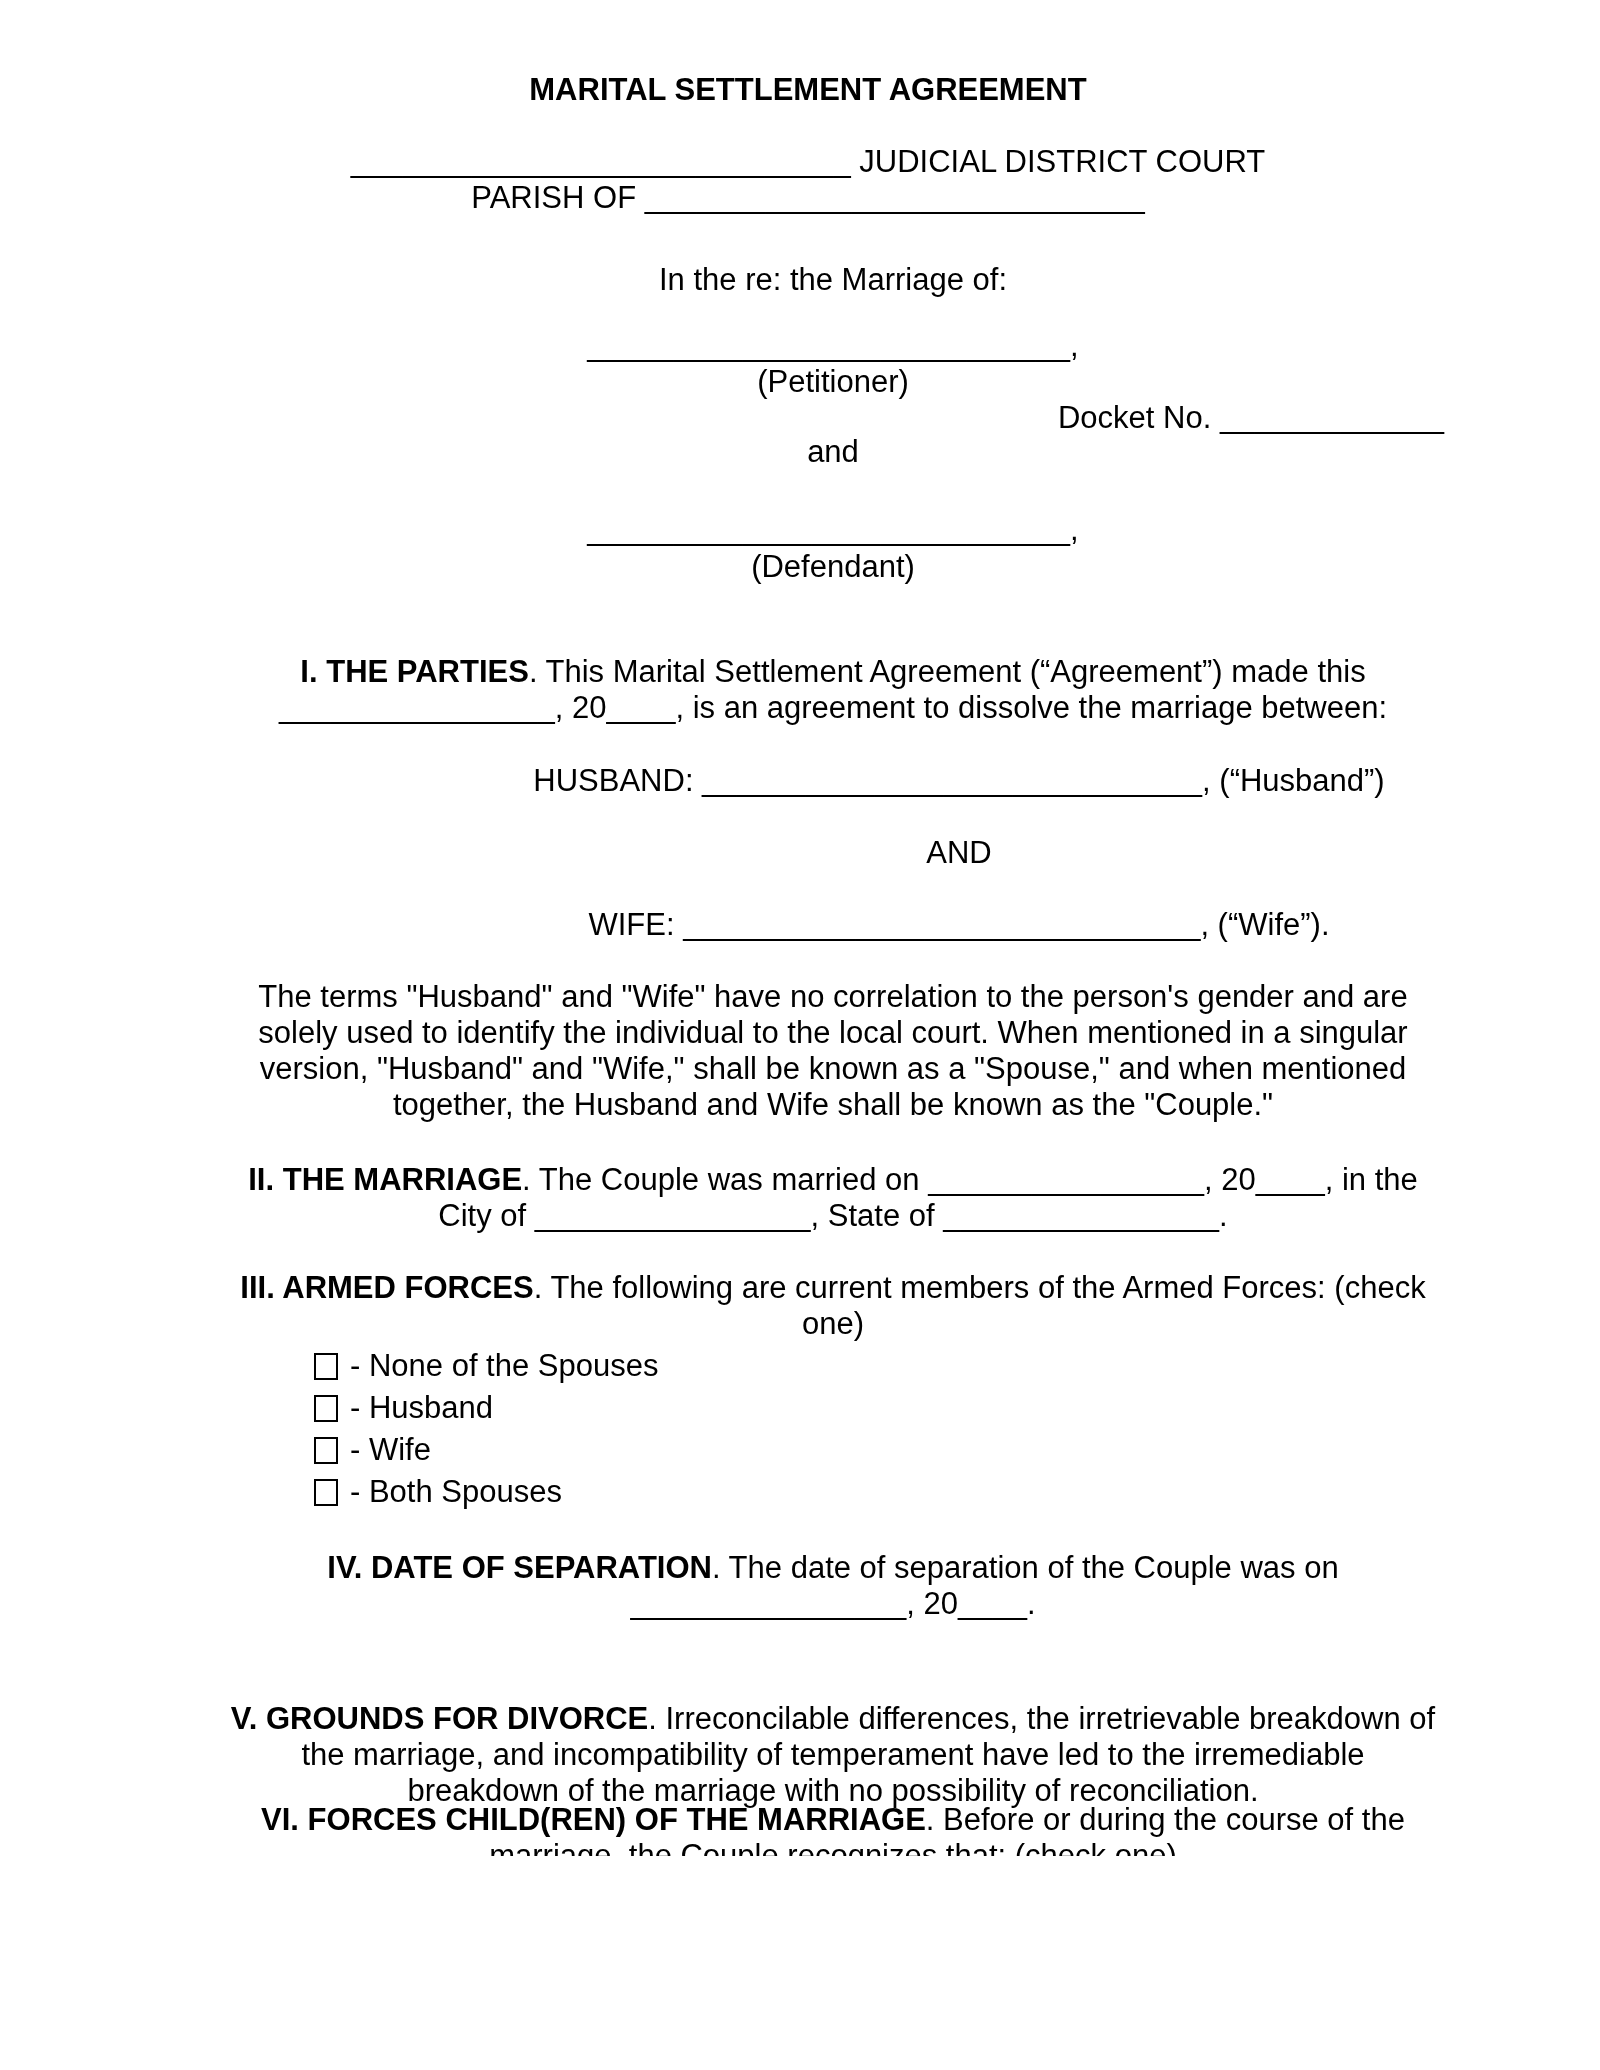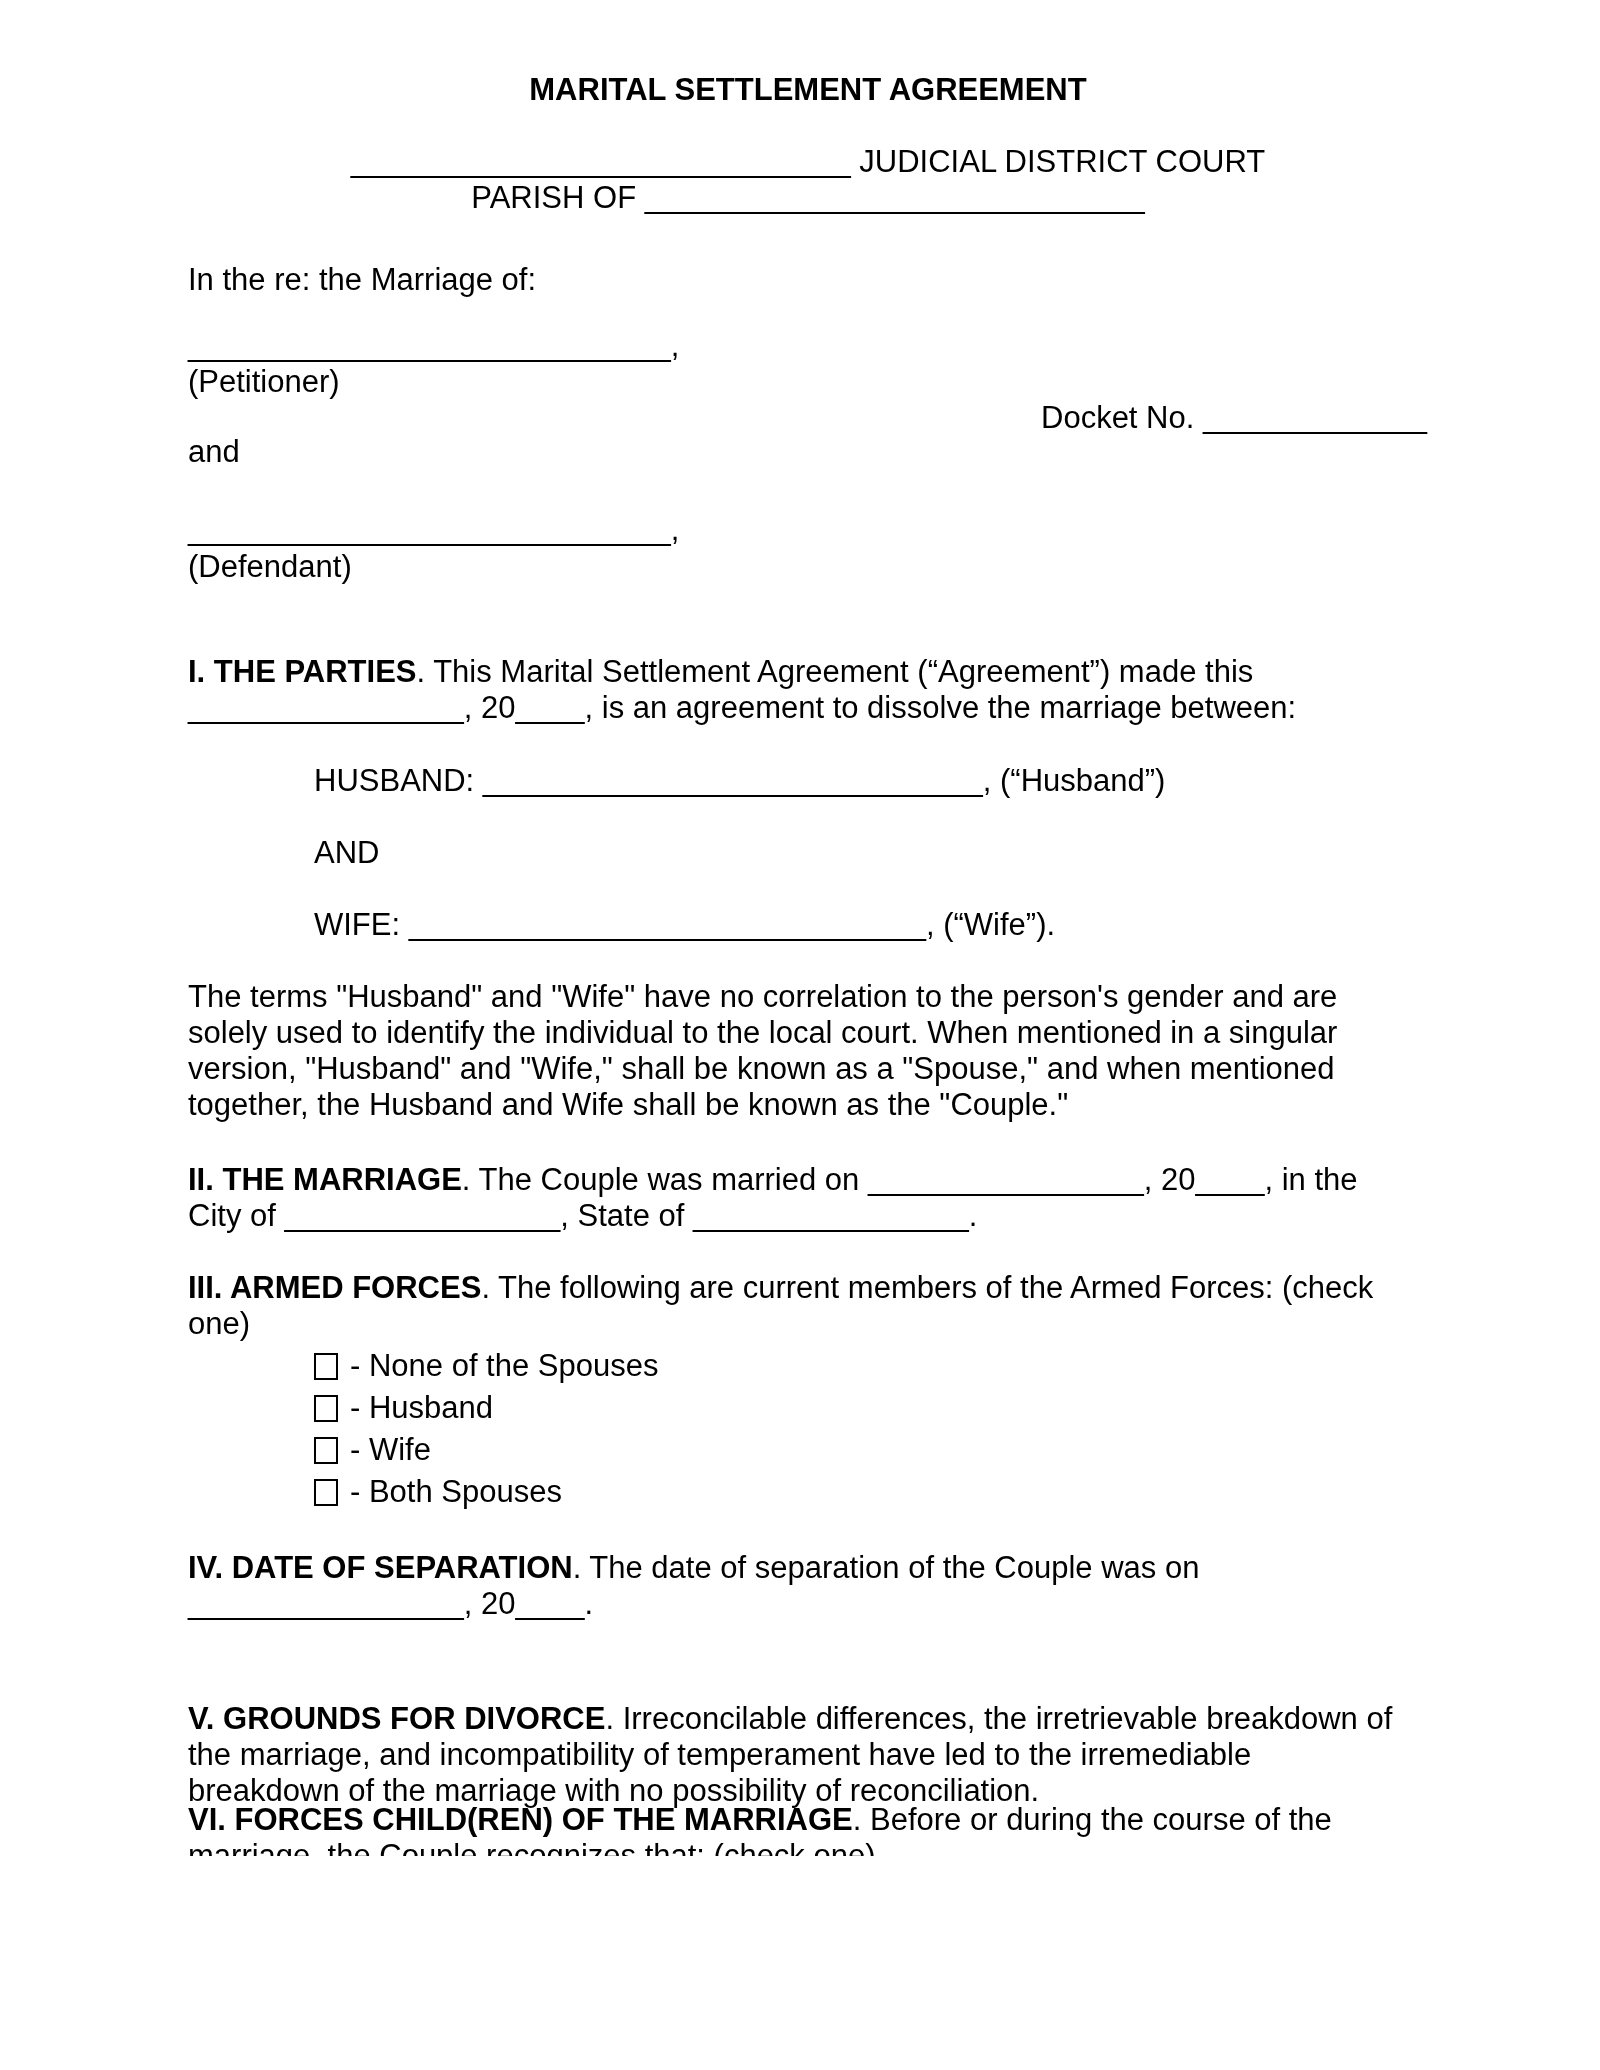--- a/index.html
+++ b/index.html
@@ -5,21 +5,21 @@
   html,body { margin:0; padding:0; background:#ffffff; }
   .page {
     position:relative;
     width:1600px; height:1856px;
     background:#ffffff;
     font-family:"Liberation Sans", sans-serif;
     font-size:31px; line-height:36px;
     color:#000000;
     overflow:hidden;
   }
-  .abs { position:absolute; left:188px; width:1290px; }
+  .abs { position:absolute; left:188px; width:1290px;text-align:center; }
   .centered { left:188px; width:1240px; text-align:center; }
   .b { font-weight:bold; }
   .prelines { white-space:pre-line; }
   .indent { left:282px;margin-left:32px; }
   .title { font-weight:bold; }
   .pagenum { left:188px; width:1268px; text-align:left; }
   .cbrow { display:flex; align-items:center; height:42px; }
   .cb {
     flex:0 0 auto;
     width:20px; height:23px;

